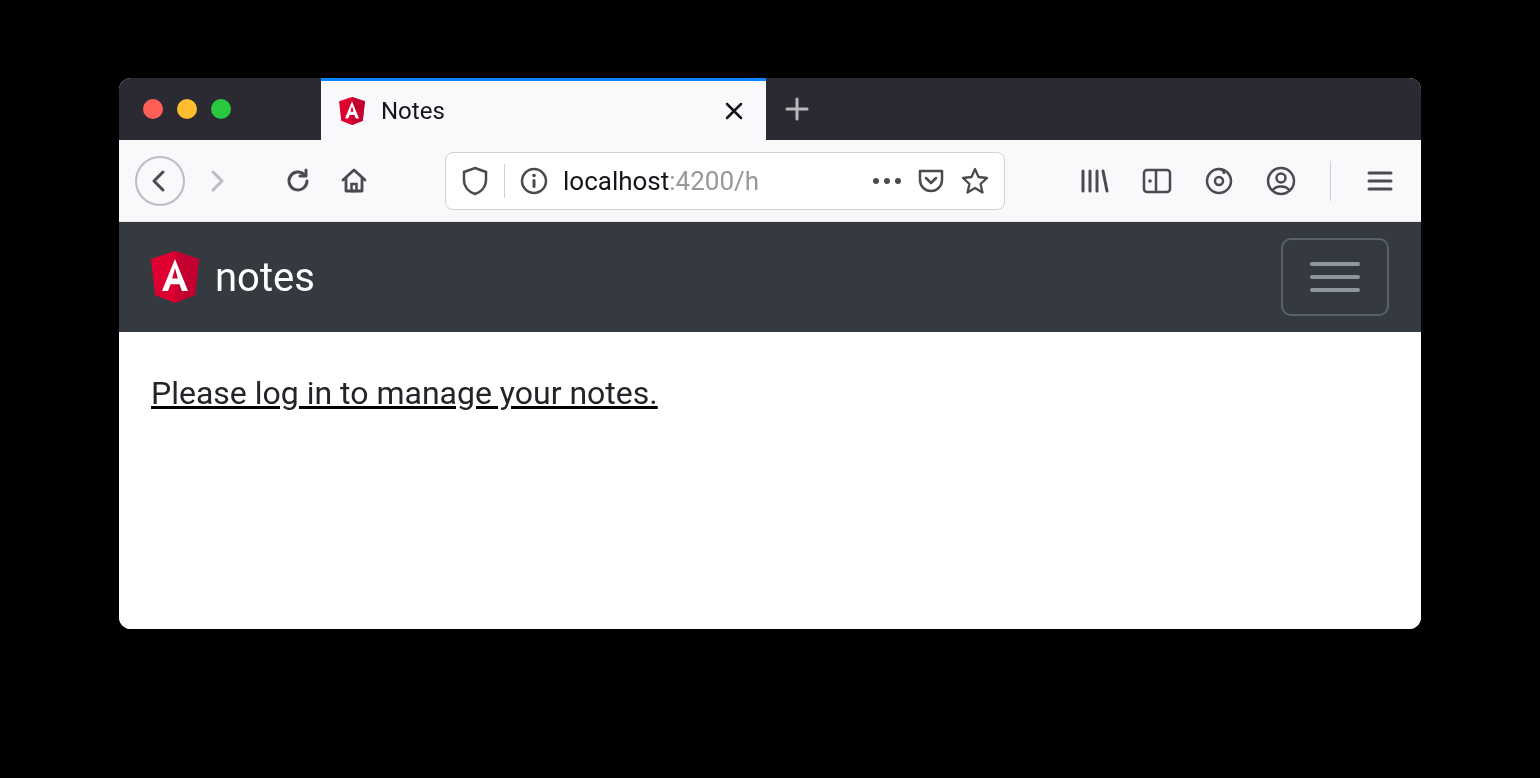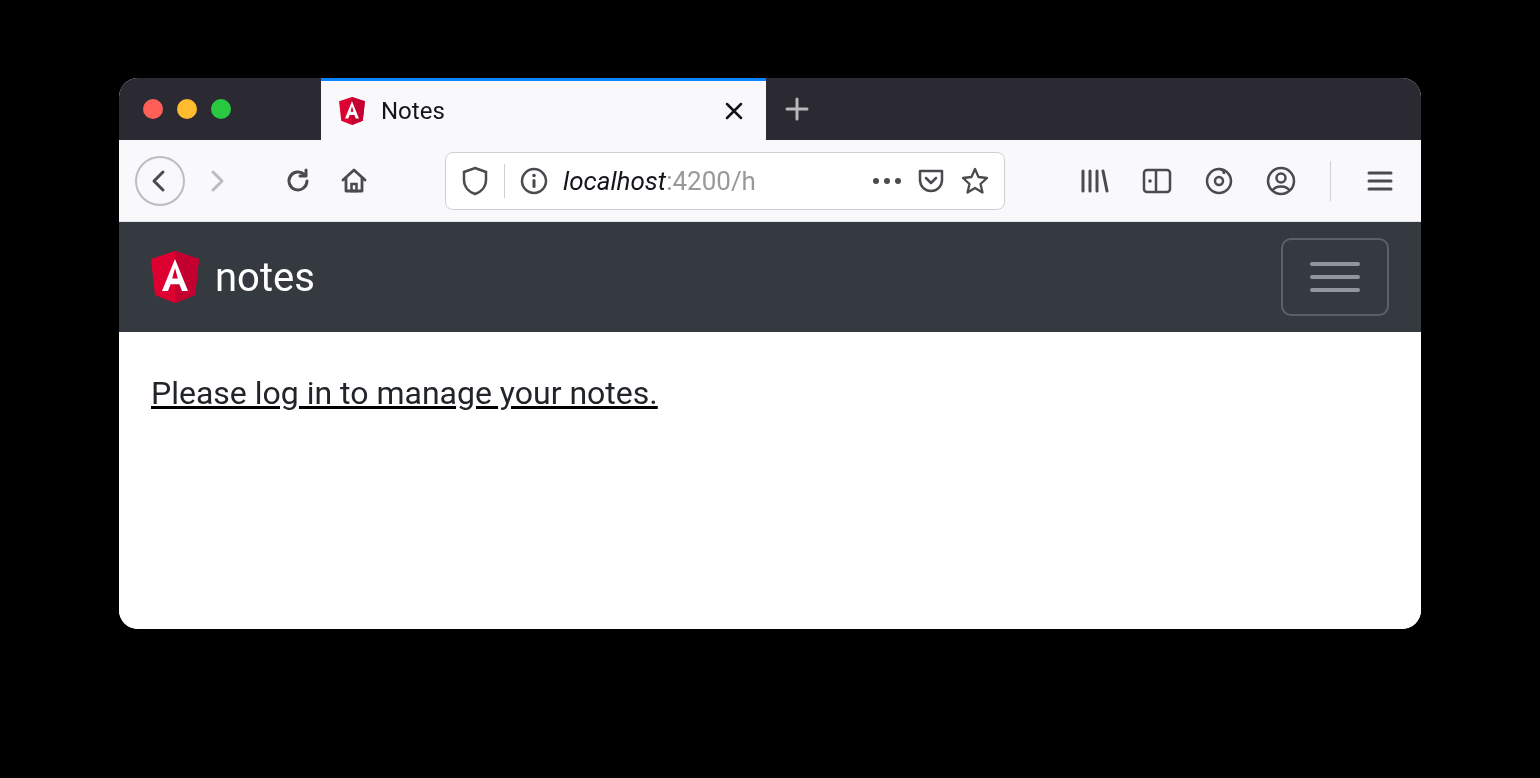--- a/index.html
+++ b/index.html
@@ -10,21 +10,21 @@
     font-family: -apple-system, BlinkMacSystemFont, "Segoe UI", Roboto, sans-serif;
     display: flex;
     align-items: flex-start;
     justify-content: center;
     padding-top: 78px;
   }
   .browser-window {
     width: 1302px;
     height: 551px;
     background: #fff;
-    border-radius: 19px;
+    border-radius: 12px;
     overflow: hidden;
     box-shadow: 0 20px 60px rgba(0,0,0,0.5);
     display: flex;
     flex-direction: column;
   }
   
   .tab-bar {
     height: 62px;
     background: #2b2a33;
     display: flex;
@@ -121,21 +121,21 @@
     width: 1px; height: 34px;
     background: #cfcfd4;
   }
   .url {
     flex: 1;
     font-size: 26px;
     color: #999;
     white-space: nowrap;
     overflow: hidden;
   }
-  .url .host { color: #15141a; font-style: italic; }
+  .url .host { color: #15141a; }
   .toolbar-right {
     margin-left: auto;
     display: flex;
     align-items: center;
     gap: 28px;
     padding-right: 8px;
   }
   .tool-icon {
     width: 34px; height: 34px;
     display:flex; align-items:center; justify-content:center;

